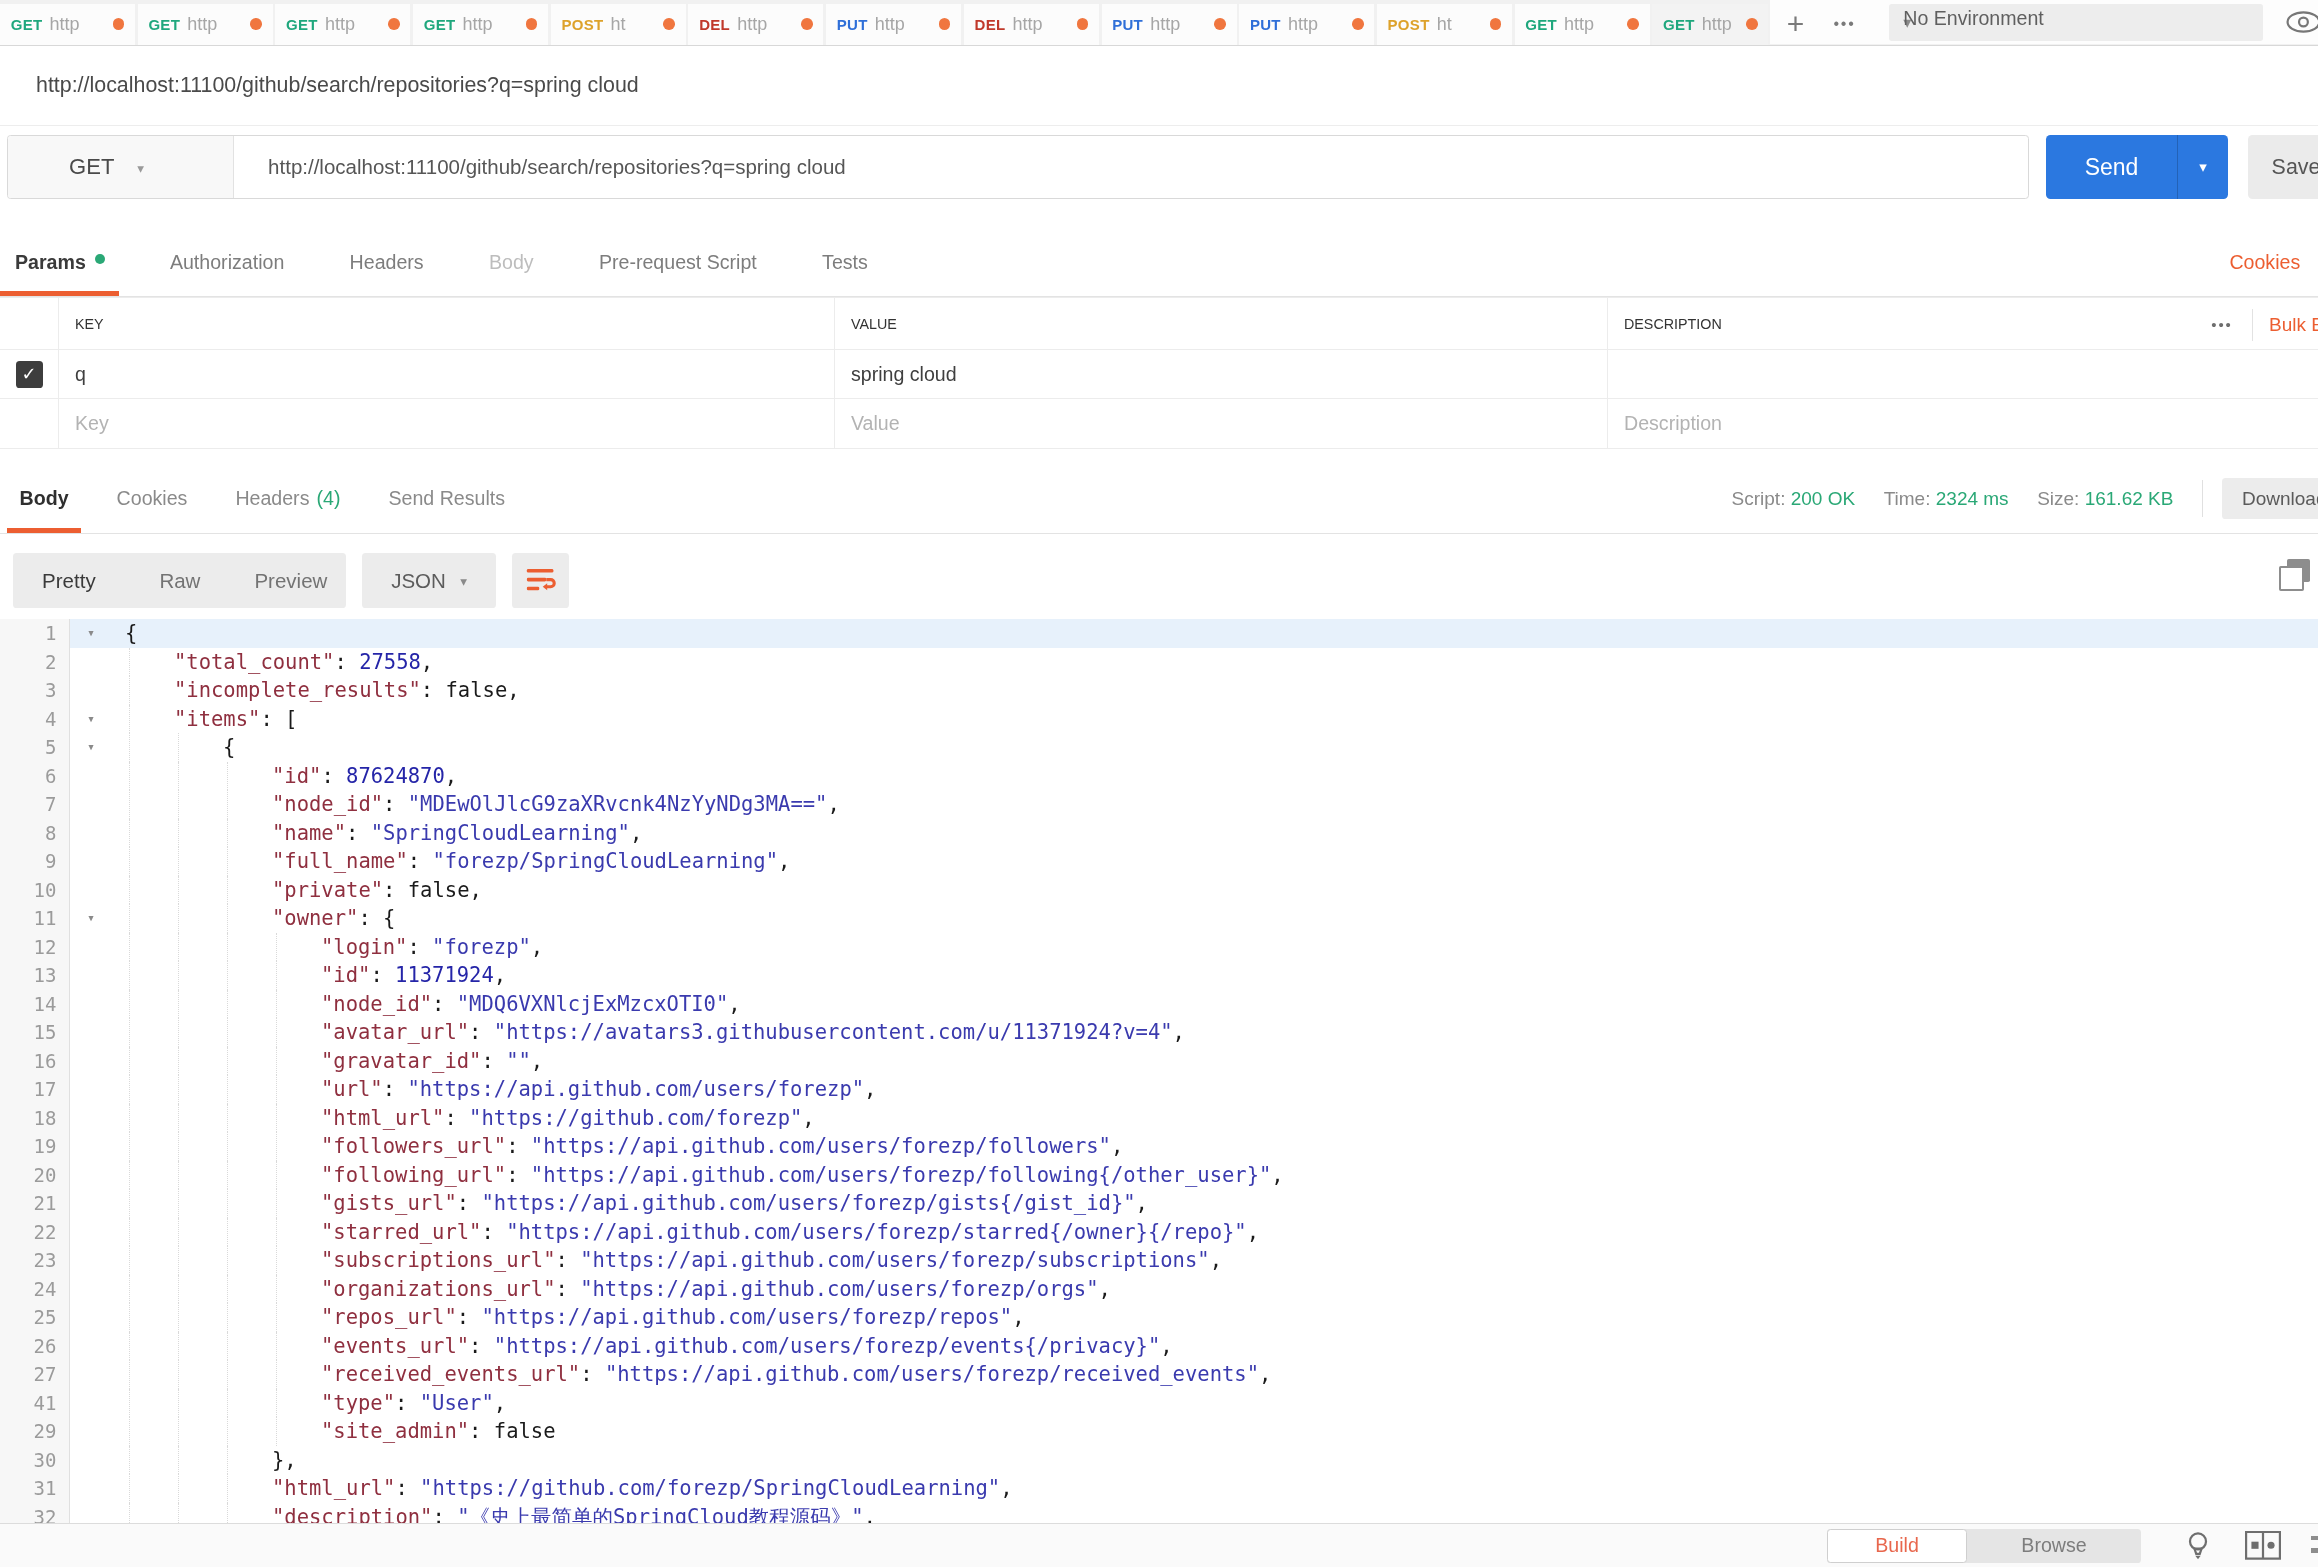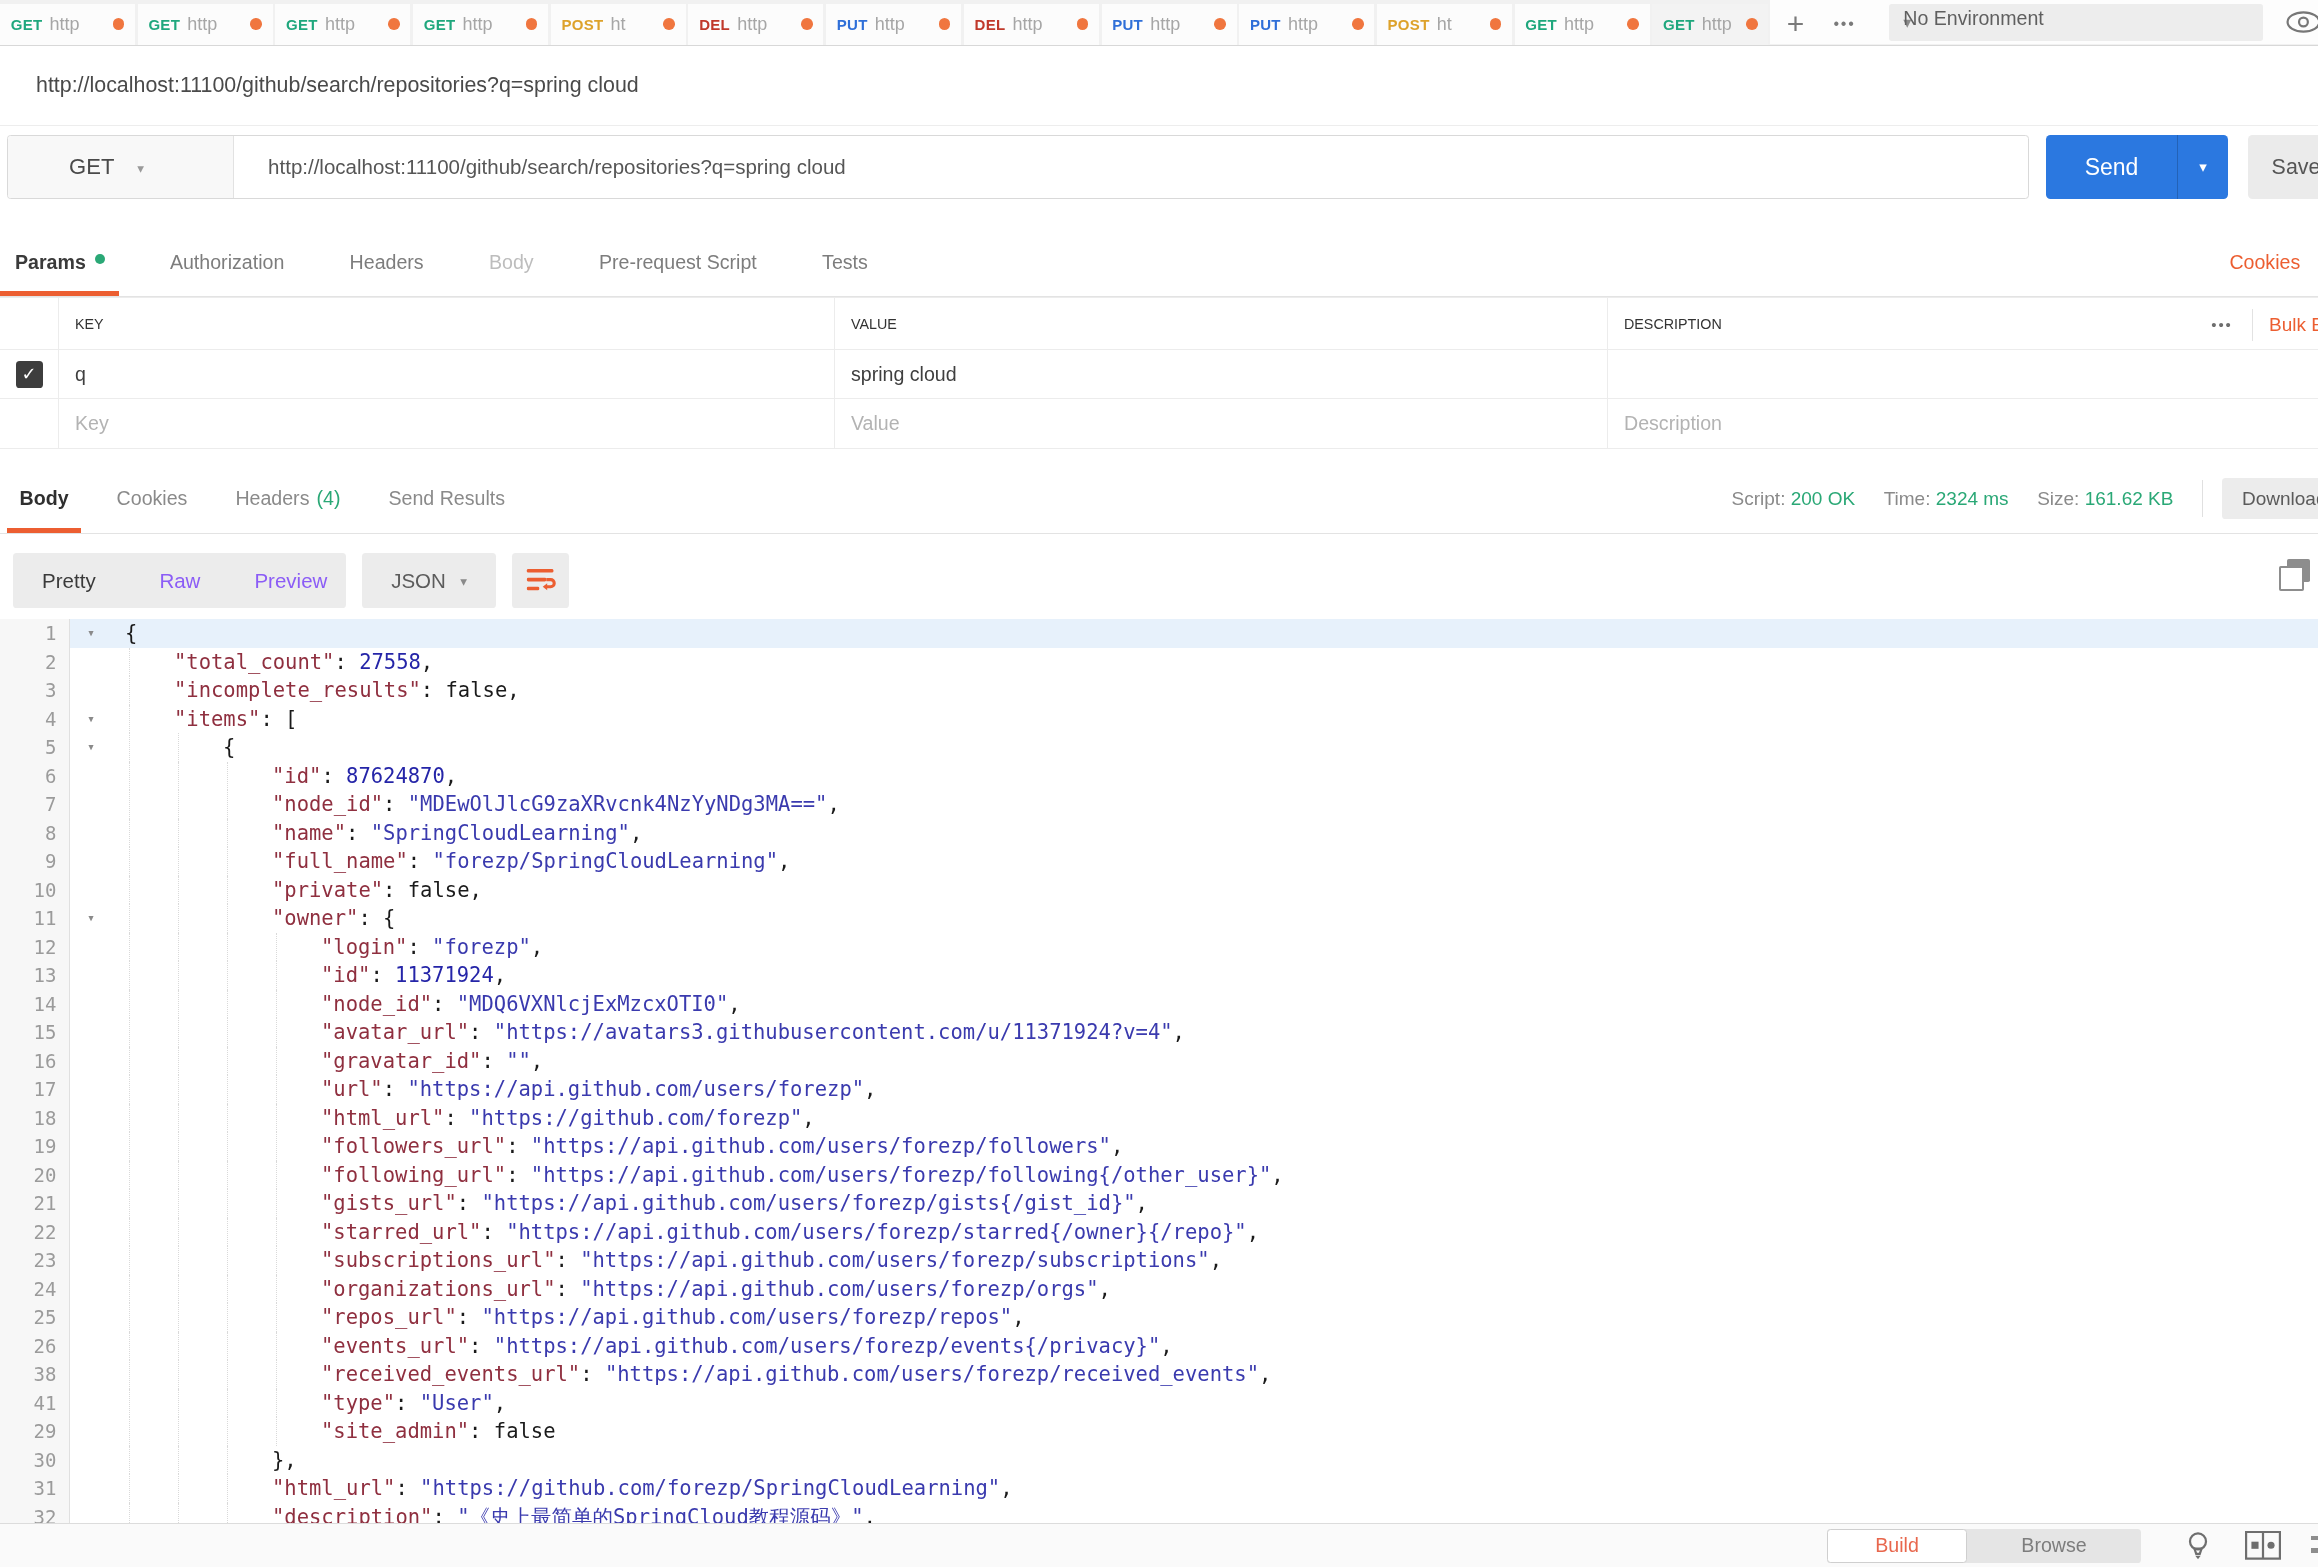--- a/index.html
+++ b/index.html
@@ -97,21 +97,21 @@
   .meta-item{font-size:19px;color:#8a8a8a;margin-right:28.5px;white-space:nowrap;}
   .meta-item .v{margin-left:5.3px;}
   .meta-div{width:0.9px;height:37px;background:#e0e0e0;margin-right:19.6px;}
   .dl-btn{width:77px;overflow:hidden;height:41px;background:#ececec;border-radius:3.6px 0 0 3.6px;
           display:flex;align-items:center;font-size:19px;color:#5a5a5a;padding-left:19.6px;white-space:nowrap;}
 
   
   .respbar{position:absolute;top:546px;left:0;width:2319px;height:71px;}
   .seg-group{position:absolute;left:13.4px;top:7.1px;width:333px;height:55px;background:#ececec;
              border-radius:3.6px;display:flex;align-items:center;}
-  .seg{flex:1;text-align:center;font-size:20.5px;color:#8b5cf6;}
+  .seg{flex:1;text-align:center;font-size:20.5px;color:#737373;}
   .seg.active{color:#3a3a3a;}
   .fmt-box{position:absolute;left:362px;top:7.1px;width:134px;height:55px;background:#ececec;border-radius:3.6px;
            display:flex;align-items:center;justify-content:center;font-size:20.5px;color:#5c5c5c;}
   .fmt-box .car{font-size:13.4px;color:#8a8a8a;margin-left:14.3px;margin-top:1.8px;}
   .wrap-btn{position:absolute;left:512px;top:7.1px;width:57px;height:55px;background:#ececec;border-radius:3.6px;
             display:flex;align-items:center;justify-content:center;}
   .copy-btn{position:absolute;left:2279px;top:12.5px;width:41px;height:36px;}
   .copy-btn .b1{position:absolute;left:0;top:7.1px;width:21.4px;height:21.4px;border:2.7px solid #8d8d8d;border-radius:1.8px;background:#fff;}
   .copy-btn .b2{position:absolute;left:8px;top:0;width:23px;height:23px;background:#8d8d8d;border-radius:1.8px;}
 
@@ -571,21 +571,21 @@
         </div>
         <div class="line">
           <div class="ln">26</div>
           <span class="guide" style="left: 129px;"></span>
           <span class="guide" style="left: 178px;"></span>
           <span class="guide" style="left: 227px;"></span>
           <span class="guide" style="left: 276px;"></span>
           <span class="txt" style="left: 321px;"><span class="tk-k" style="color: rgb(143, 47, 63);">"events_url"</span><span class="tk-p" style="color: rgb(26, 26, 26);">: </span><span class="tk-s" style="color: rgb(58, 58, 174);">"https://api.github.com/users/forezp/events{/privacy}"</span><span class="tk-p" style="color: rgb(26, 26, 26);">,</span></span>
         </div>
         <div class="line">
-          <div class="ln">38</div>
+          <div class="ln">27</div>
           <span class="guide" style="left: 129px;"></span>
           <span class="guide" style="left: 178px;"></span>
           <span class="guide" style="left: 227px;"></span>
           <span class="guide" style="left: 276px;"></span>
           <span class="txt" style="left: 321px;"><span class="tk-k" style="color: rgb(143, 47, 63);">"received_events_url"</span><span class="tk-p" style="color: rgb(26, 26, 26);">: </span><span class="tk-s" style="color: rgb(58, 58, 174);">"https://api.github.com/users/forezp/received_events"</span><span class="tk-p" style="color: rgb(26, 26, 26);">,</span></span>
         </div>
         <div class="line">
           <div class="ln">41</div>
           <span class="guide" style="left: 129px;"></span>
           <span class="guide" style="left: 178px;"></span>

